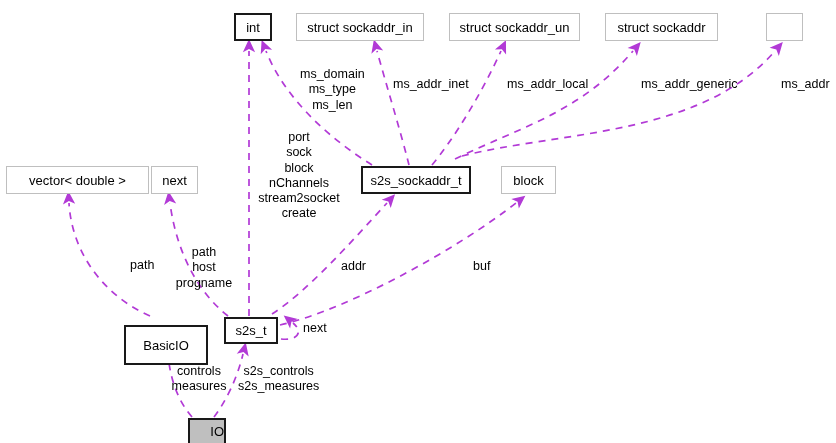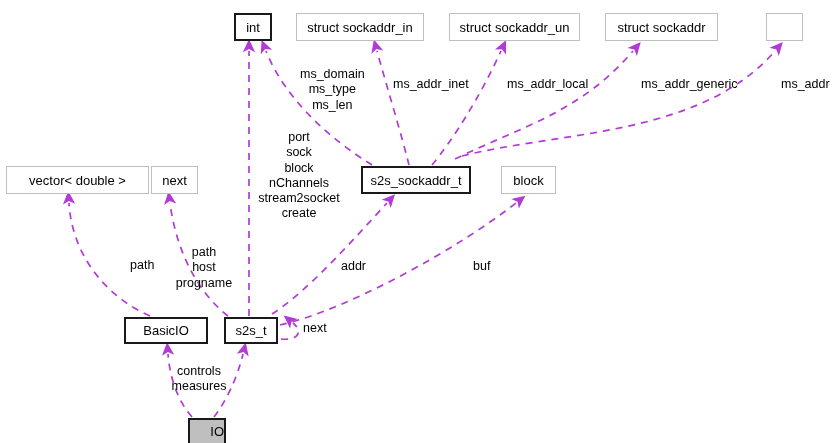--- a/index.html
+++ b/index.html
@@ -131,21 +131,21 @@
   </div>
 
   <div class="node strong" style="left:361px; top:157px; width:110px; height:28px;align-items:center;">
     <span>s2s_sockaddr_t</span>
   </div>
 
   <div class="node plain" style="left:501px; top:157px; width:55px; height:28px;">
     <span>block</span>
   </div>
 
-  <div class="node strong" style="left:124px; top:308px; width:84px; height:27px;">
+  <div class="node strong" style="left:124px; top:316px; width:84px; height:40px;">
     <span>BasicIO</span>
   </div>
 
   <div class="node strong" style="left:224px; top:308px; width:54px; height:27px;">
     <span>s2s_t</span>
   </div>
 
   <div class="node current" style="left:188px; top:409px; width:38px; height:27px;">
     <span>IO</span>
   </div>
@@ -177,14 +177,16 @@
 
   <div class="edge-label left" style="left:341px; top:250px;">addr</div>
 
   <div class="edge-label left" style="left:458px; top:250px;padding-left:15px;">buf</div>
 
   <div class="edge-label left" style="left:303px; top:312px;">next</div>
 
   <div class="edge-label" style="left:163px; top:355px; width:72px;">controls
 measures</div>
 
+  <div class="edge-label left" style="left:238px; top:355px;">s2s_controls
+s2s_measures</div>
 
 </div>
 
 </body></html>

